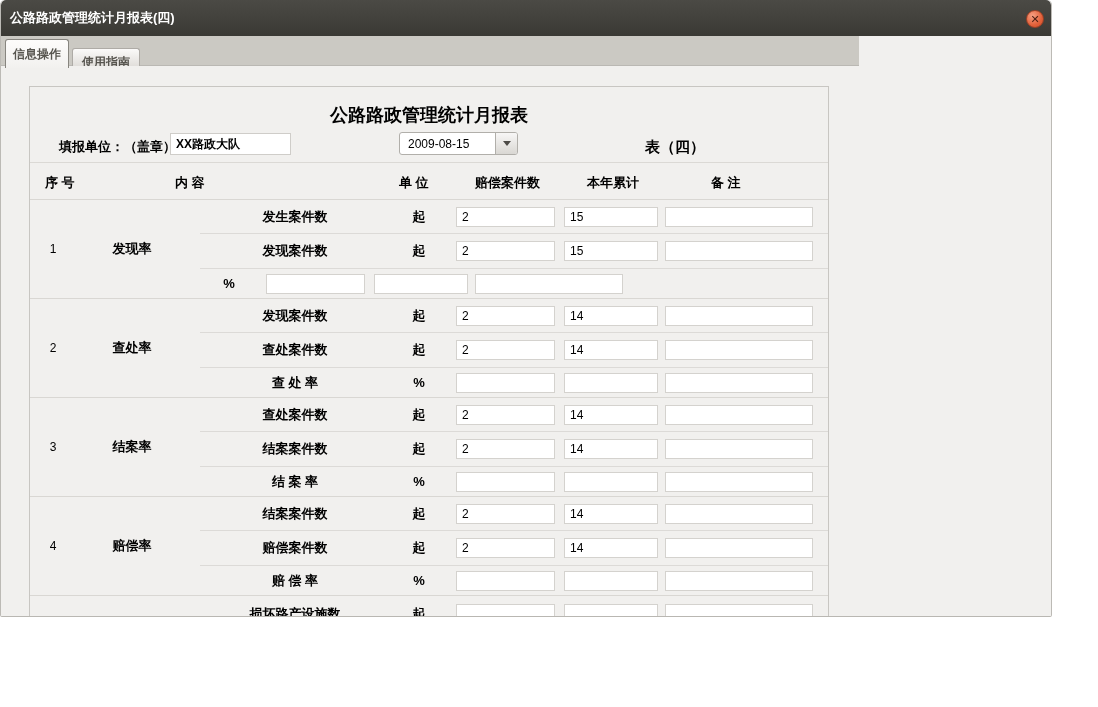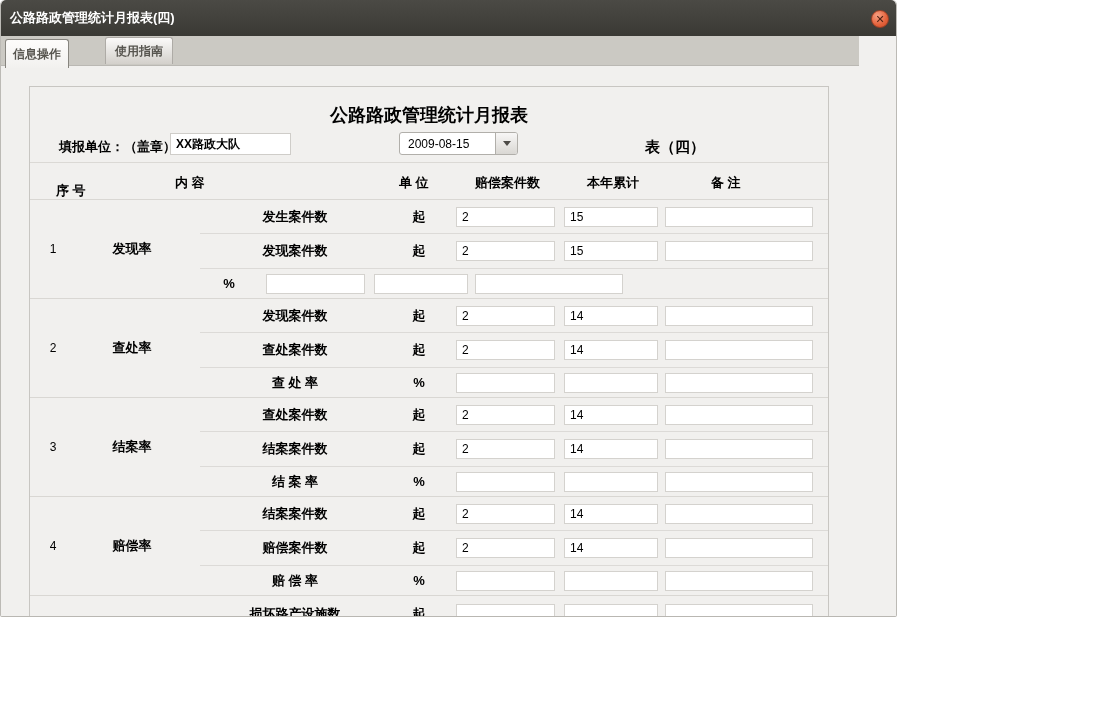--- a/index.html
+++ b/index.html
@@ -1,20 +1,20 @@
 <!DOCTYPE html>
 <html><head>
 <meta charset="utf-8">
 <style>
   * { box-sizing: border-box; margin: 0; padding: 0; }
   html,body { width:1098px; height:707px; background:#ffffff; overflow:hidden;
               font-family:"Liberation Sans","DejaVu Sans",sans-serif; }
 
   
-  .window { position:absolute; left:0; top:0; width:897px; height:617px;
+  .window { position:absolute; left:0; top:0; width:1052px; height:617px;
             background:#f1f0ee; border-left:1px solid #bcbab5; border-right:1px solid #bcbab5;
             border-bottom:1px solid #b9b7b2; border-radius:5px 5px 2px 2px; overflow:hidden; }
 
   .titlebar { position:relative; height:36px; background:linear-gradient(#4b4a45,#3a3934);
               border-radius:5px 5px 0 0; }
   .titlebar .title { position:absolute; left:9px; top:0; line-height:36px;
                      color:#ffffff; font-size:13px; font-weight:bold; }
   .close-btn { position:absolute; right:7px; top:10px; width:18px; height:18px;
                border-radius:50%; border:1px solid #9c4026;
                background:radial-gradient(circle at 35% 30%, #f7a184, #e2613a 60%, #cf4c26);
@@ -24,23 +24,23 @@
   
   .tabbar { position:relative; height:30px; background:#f1f0ee; }
   .tabbg  { position:absolute; left:0; top:0; width:858px; height:30px;
             background:#cbc9c3; border-bottom:1px solid #bab8b3; }
   .tab { position:absolute; display:flex; align-items:center; justify-content:center;
          font-size:12px; font-weight:bold; color:#57554f; cursor:pointer;
          border-radius:3px 3px 0 0; }
   .tab.active { left:4px; top:3px; width:64px; height:29px;
                 background:linear-gradient(#fdfcfb,#f2f1ef);
                 border:1px solid #87857f; border-bottom:none; z-index:2; }
-  .tab.inactive { left:71px; top:1px; width:68px; height:27px;
+  .tab.inactive { left:71px; top:12px; width:68px; height:27px;
                   background:linear-gradient(#fbfaf9,#d3d0cb);
-                  border:1px solid #aeaba6; border-bottom:none;margin-left:33px; }
+                  border:1px solid #aeaba6; border-bottom:none; }
 
   
   .content { position:relative; height:551px; background:#f1f0ee; }
   .panel { position:absolute; left:28px; top:20px; width:800px; height:560px;
            border:1px solid #c8c6c2; background:#f1f0ee; }
   .panel-title { padding-top:16px; height:40px; text-align:center;
                  font-size:18px; font-weight:bold; color:#000; }
 
   .unit-row { position:relative; height:36px; border-bottom:1px solid #dbd9d5; }
   .unit-label { position:absolute; left:29px; top:11px; font-size:13px; font-weight:bold; }
@@ -54,21 +54,21 @@
   .datesel .dd-btn { width:22px; height:21px; border-left:1px solid #b1afaa;
                      border-radius:0 2px 2px 0; background:linear-gradient(#f8f7f6,#d9d7d3);
                      display:flex; align-items:center; justify-content:center; }
   .dd-arrow { width:0; height:0; border-left:4px solid transparent;
               border-right:4px solid transparent; border-top:5px solid #4d4b47; }
   .table-no { position:absolute; left:600px; top:11px; width:90px; text-align:center;
               font-size:15px; font-weight:bold; }
 
   .header-row { position:relative; height:36px; }
   .header-row span { position:absolute; top:11px; font-size:13px; font-weight:bold; }
-  .h-seq   { left:26px;margin-top:8px; }  .h-cont { left:145px; } .h-unit { left:369px; }
+  .h-seq   { left:15px; }  .h-cont { left:145px; } .h-unit { left:369px; }
   .h-month { left:445px; } .h-year { left:557px; } .h-note { left:662px;margin-left:19px; }
 
   
   .tgroup { display:flex; border-top:1px solid #d9d7d3; }
   .cell.seq   { width:46px; display:flex; align-items:center; justify-content:center;
                 font-size:12px; color:#000; }
   .cell.gname { width:112px; display:flex; align-items:center; justify-content:center;
                 font-size:13px; font-weight:bold; }
   .gspacer { width:12px; }
   .grows { flex:1; }

